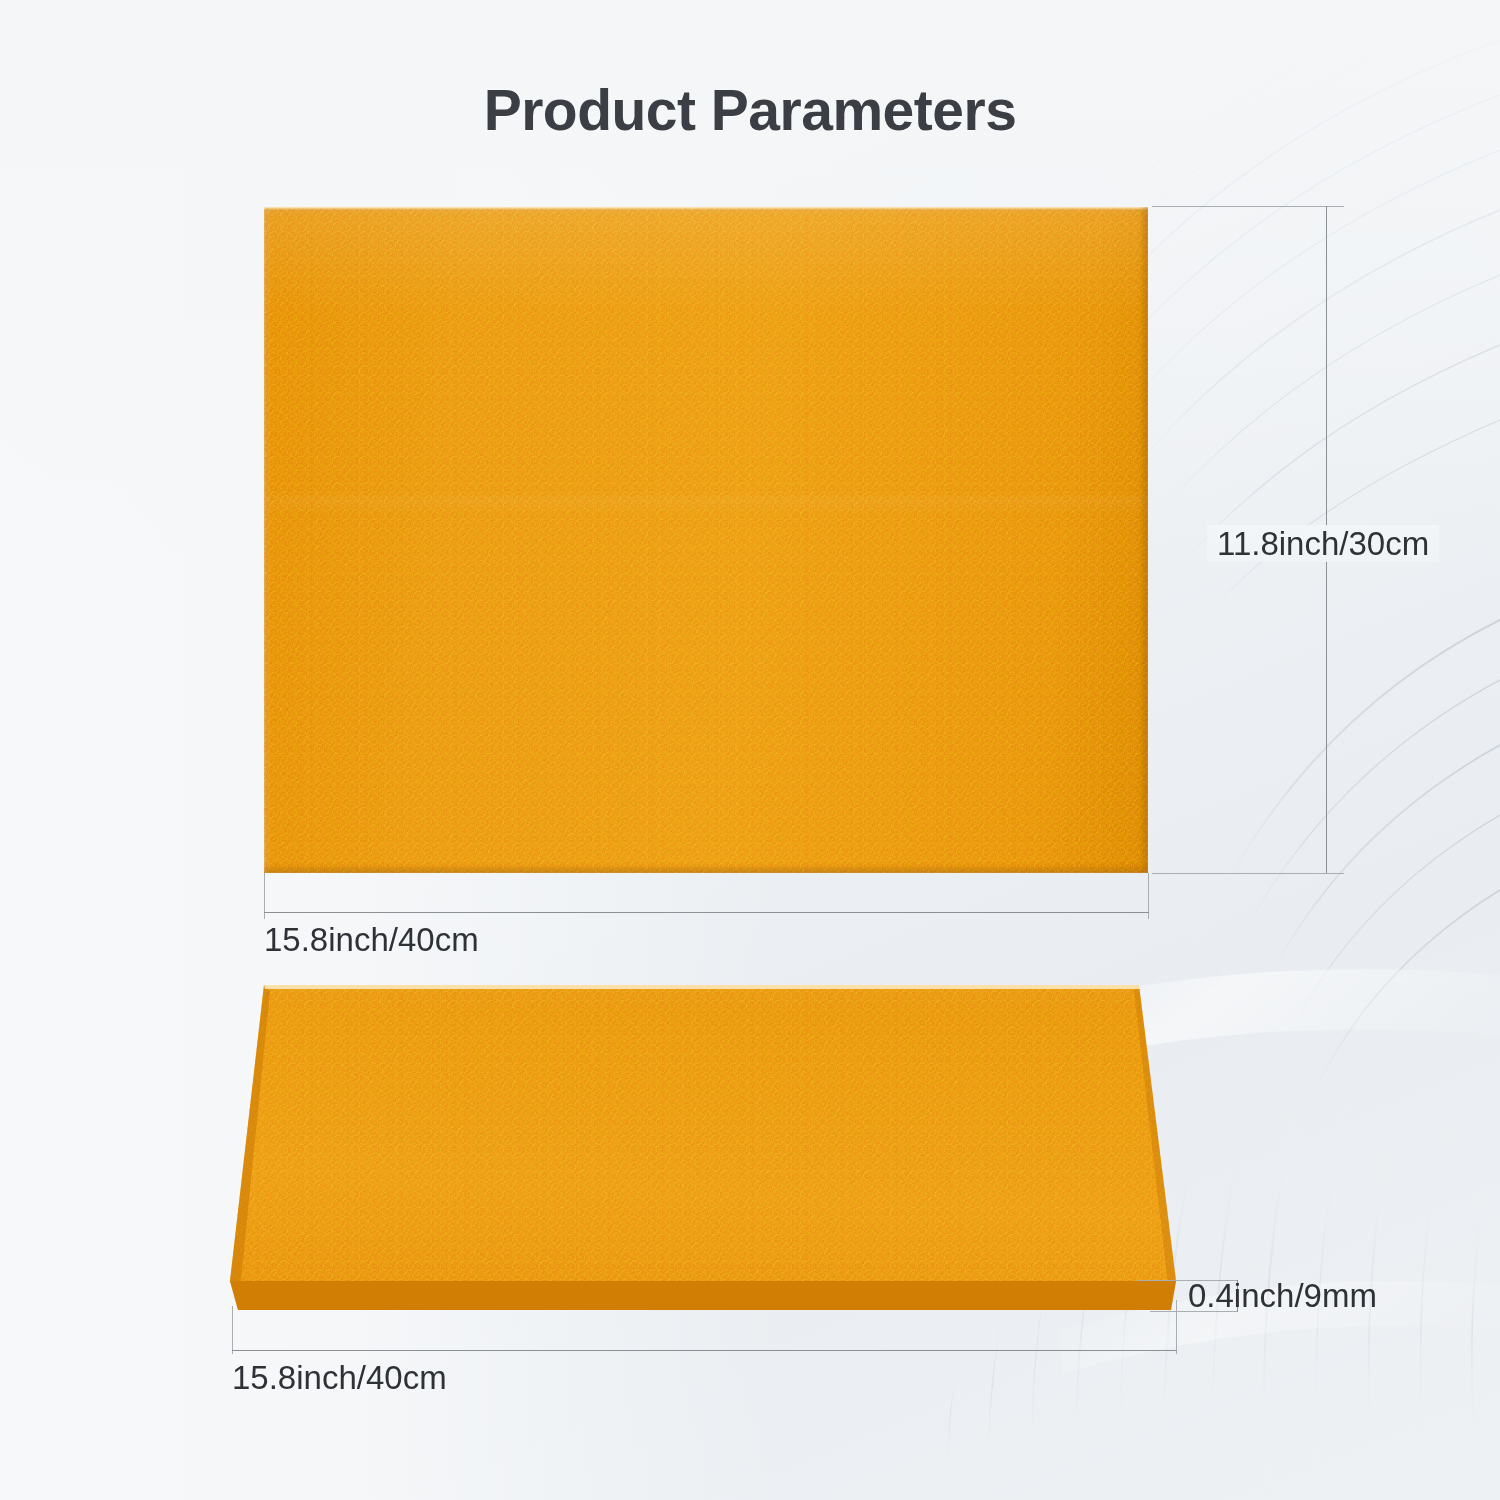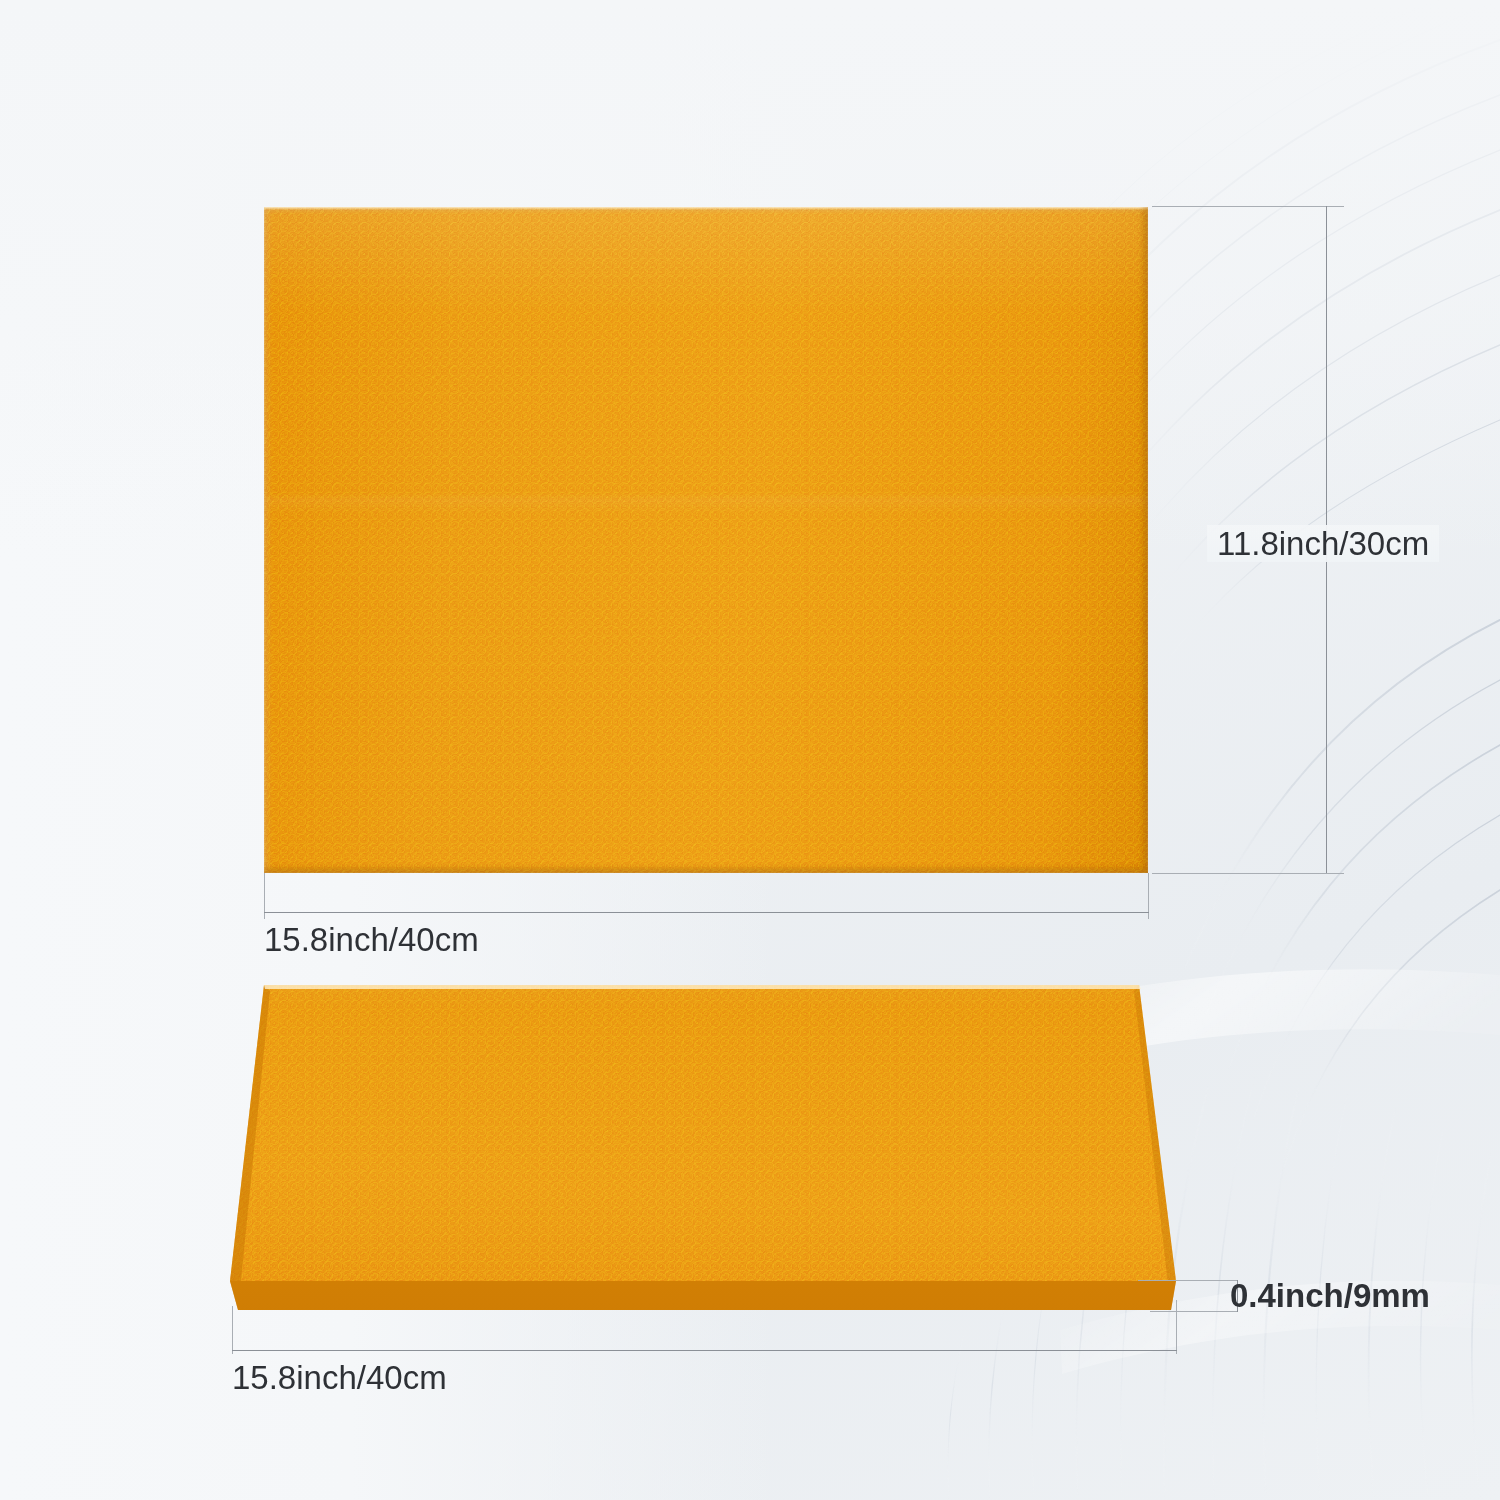--- a/index.html
+++ b/index.html
@@ -245,20 +245,21 @@
 
       <g stroke="#d3dae2" fill="none" opacity="0.5" stroke-linecap="round">
         <path d="M1500 0 C1260 95 1090 230 980 420" stroke-width="1"></path>
         <path d="M1440 0 C1230 80 1075 205 975 385" stroke-width="0.9"></path>
       </g>
     </svg>
   </div>
   <div class="bg-fade-left"></div>
   <div class="bg-fade-top"></div>
 
+  <div id="title">Product Parameters</div>
 
   <div id="panel-front">
     <div class="felt"></div>
     <div class="top-hi"></div>
     <div class="right-edge"></div>
     <div class="bot-edge"></div>
   </div>
 
   <div class="dim-line h light" style="left:1152px; top:206px; width:192px;"></div>
 
@@ -282,21 +283,21 @@
     </div>
     <div class="persp-left"></div>
     <div class="persp-right"></div>
     <div class="persp-front"></div>
     <div class="persp-top-hi"></div>
   </div>
 
   <div class="dim-line h light" style="left:1138px; top:1280px; width:100px;"></div>
   <div class="dim-line h light" style="left:1150px; top:1311px; width:88px;"></div>
   <div class="dim-line v" style="left:1237px; top:1280px; height:32px;"></div>
-  <div class="dim-label" style="left:1230px; top:1277px;font-weight:bold;">
+  <div class="dim-label" style="left:1188px; top:1277px;">
     <span>0.4inch/9mm</span>
   </div>
 
   <div class="dim-line v light" style="left:232px; top:1306px; height:48px;"></div>
   <div class="dim-line v light" style="left:1176px; top:1300px; height:54px;"></div>
   <div class="dim-line h" style="left:232px; top:1350px; width:945px;"></div>
   <div class="dim-label centered" style="left:232px; top:1359px; width:945px;">
     <span>15.8inch/40cm</span>
   </div>
 

